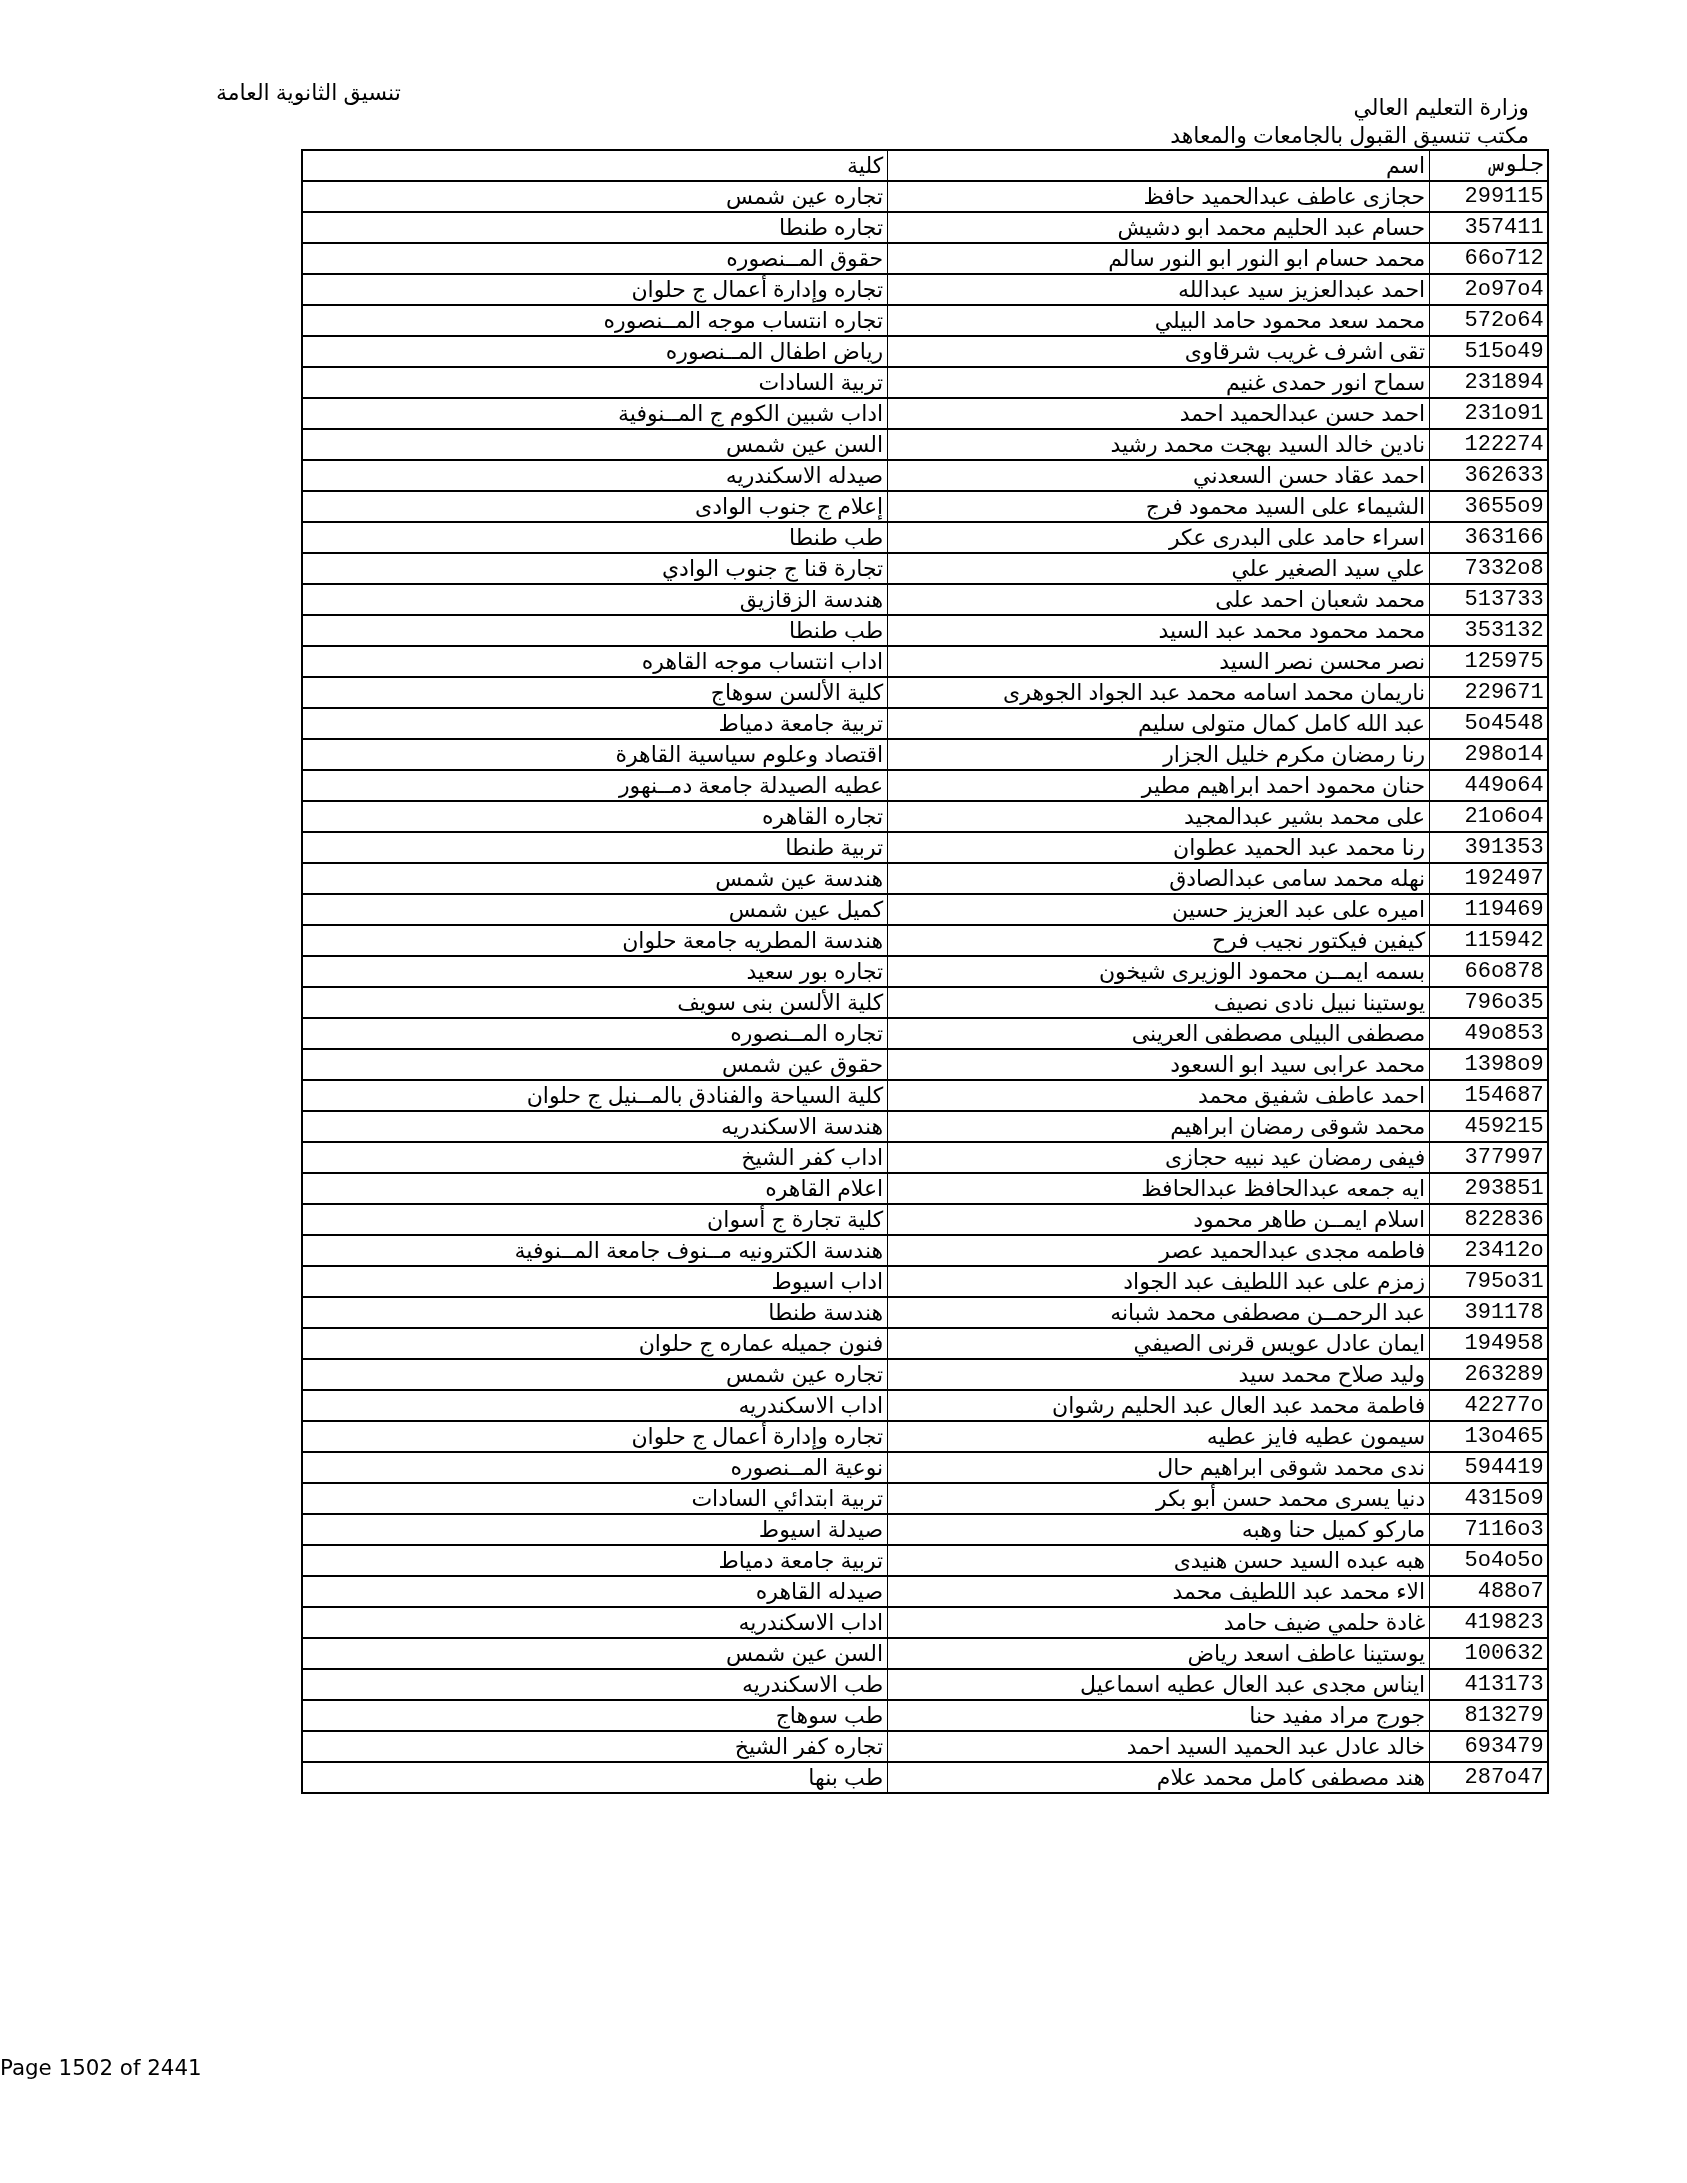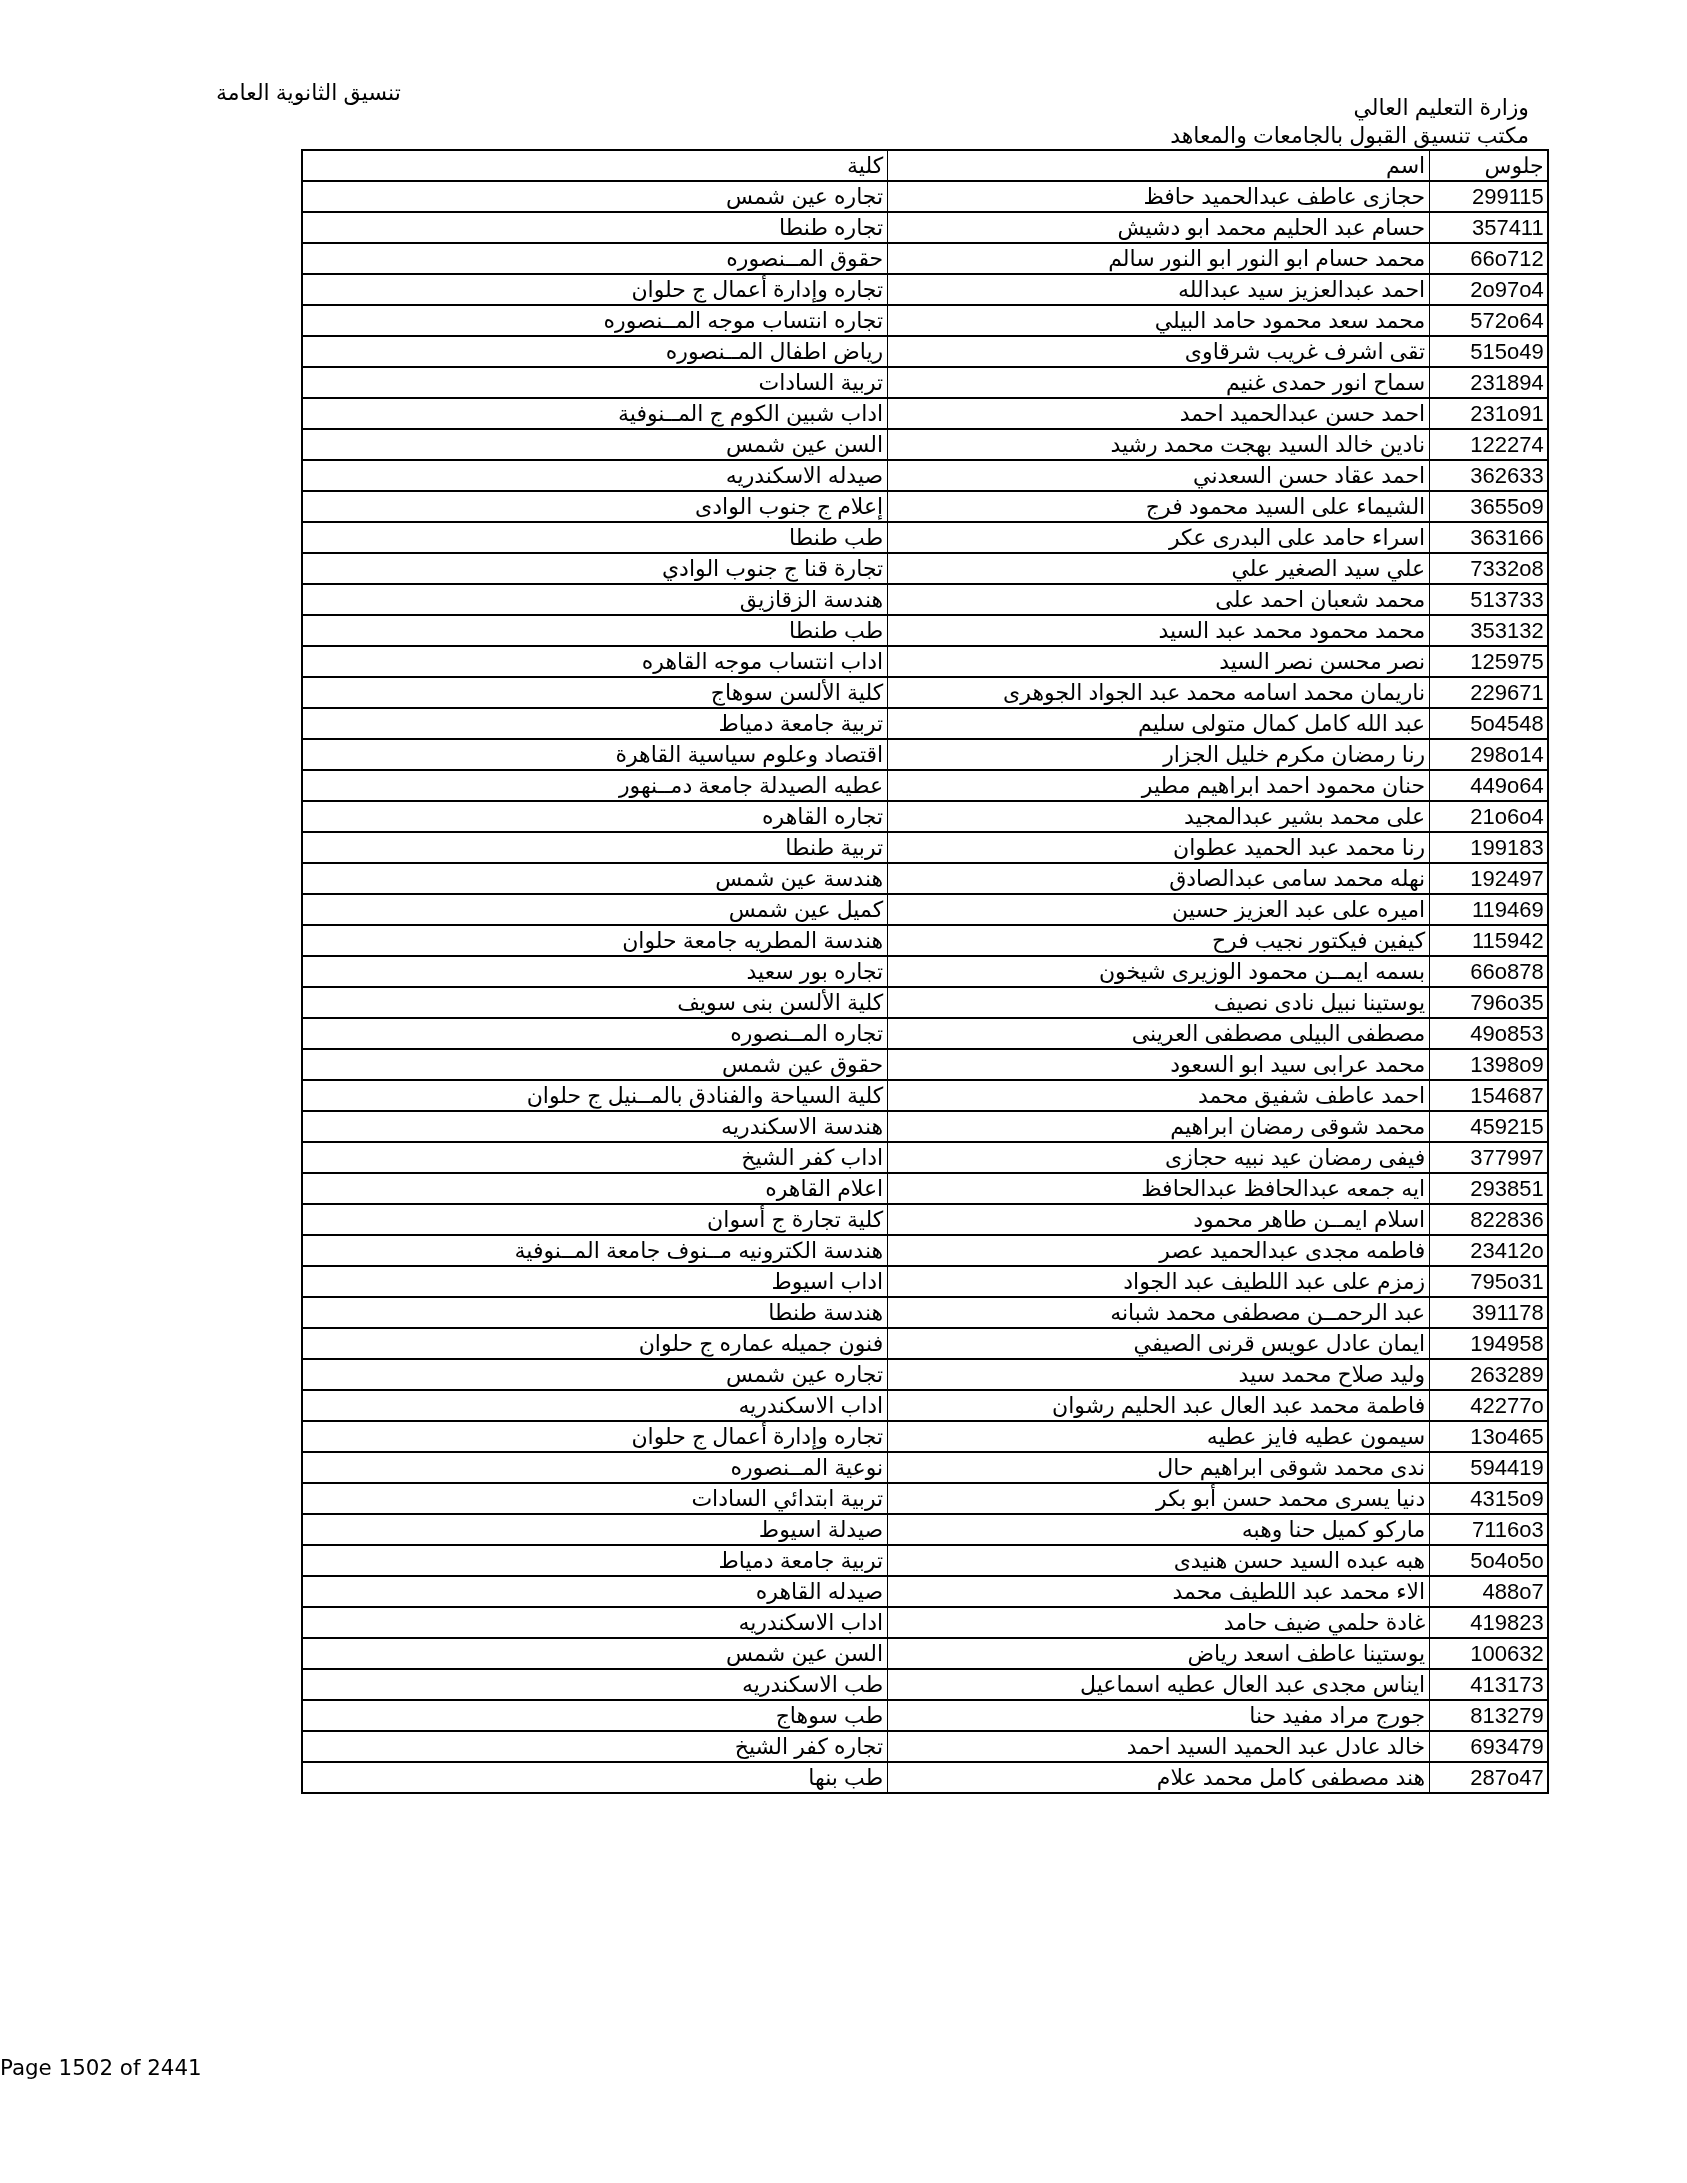--- a/index.html
+++ b/index.html
@@ -17,21 +17,21 @@
     }
     table.results td, table.results th {
       border-top: 2.5px solid #000; border-bottom: 2.5px solid #000;
       border-left: 1.6px solid #000; border-right: 1.6px solid #000;
       height: 29px; padding: 0 3.3px; font-size: 22px; line-height: 29px;
       white-space: nowrap; overflow: hidden; font-weight: normal; text-align: right;
     }
     col.c-seat { width: 119px; }
     col.c-name { width: 542px; }
     col.c-college { width: 585px; }
-    td.seat, th.seat { font-family: Liberation Sans, sans-serif; font-size: 23px; margin-top: 8px; }
+    td.seat, th.seat { font-family: Liberation Mono, monospace; font-size: 23px; margin-top: 8px; }
     td.seat { direction: ltr; text-align: left; }
     .footer {
       position: absolute; top: 2055px; left: 0; width: 1687px; text-align: left;
       font-family: "DejaVu Sans", sans-serif; font-size: 21.4px;
     }
   </style>
 </head>
 <body>
 
 <div class="hdr hdr-right">
@@ -153,21 +153,21 @@
         <td class="seat">449o64</td>
         <td>حنان محمود احمد ابراهيم مطير</td>
         <td>عطيه الصيدلة جامعة دمــنهور</td>
       </tr>
       <tr>
         <td class="seat">21o6o4</td>
         <td>على محمد بشير عبدالمجيد</td>
         <td>تجاره القاهره</td>
       </tr>
       <tr>
-        <td class="seat">199183</td>
+        <td class="seat">391353</td>
         <td>رنا محمد عبد الحميد عطوان</td>
         <td>تربية طنطا</td>
       </tr>
       <tr>
         <td class="seat">192497</td>
         <td>نهله محمد سامى عبدالصادق</td>
         <td>هندسة عين شمس</td>
       </tr>
       <tr>
         <td class="seat">119469</td>

